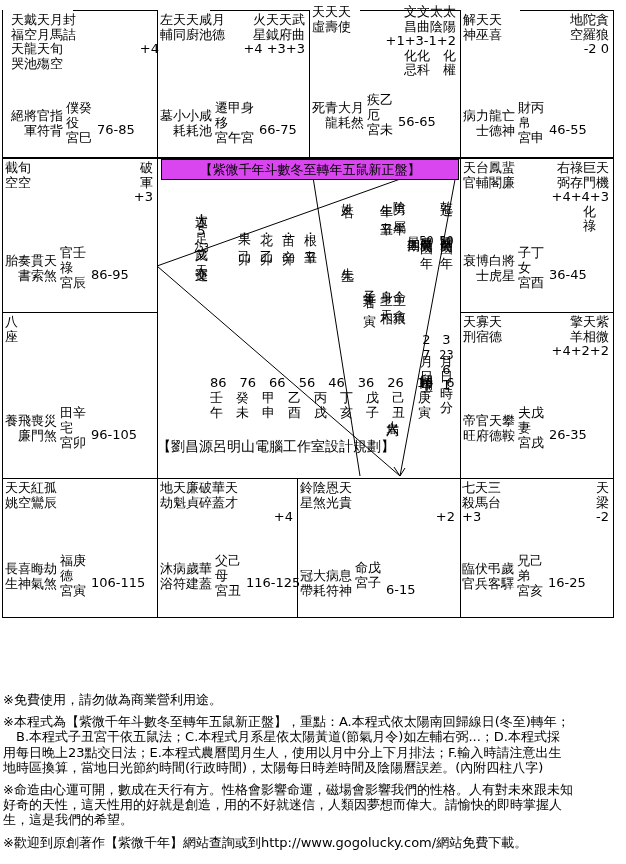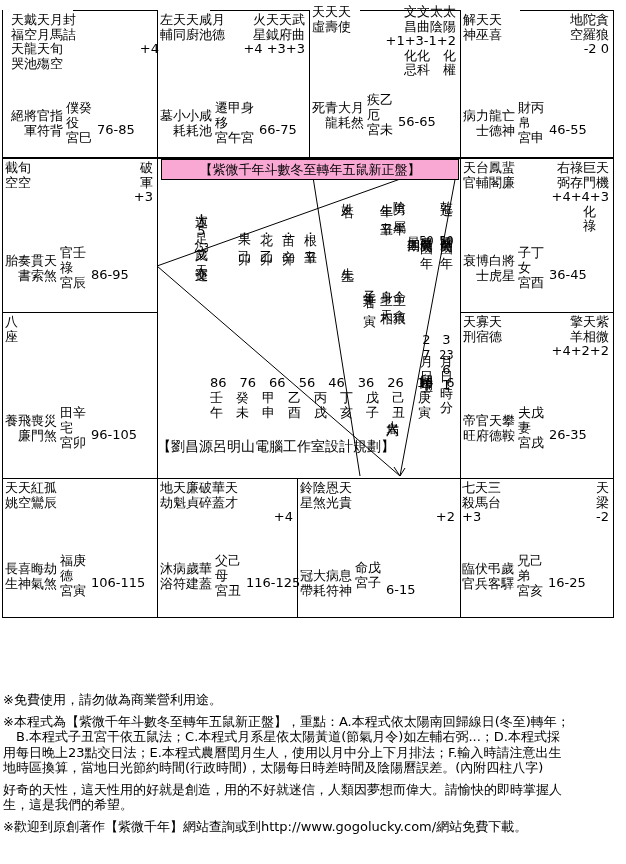--- a/index.html
+++ b/index.html
@@ -8,21 +8,21 @@
   .gline{position:absolute;background:#000;}
   .cell{position:absolute;}
   .sl{position:absolute;top:3px;left:3px;white-space:pre;font-size:13px;line-height:14.5px;}
   .sr{position:absolute;top:3px;right:4px;white-space:pre;font-size:13px;line-height:14.5px;text-align:right;}
   .pfoot{position:absolute;left:3px;white-space:pre;font-size:13px;line-height:15px;}
   .r1 .pfoot{bottom:13px;} .r2 .pfoot{bottom:22px;} .r3 .pfoot{bottom:28px;} .r4 .pfoot{bottom:19px;}
   .gods{display:inline-block;vertical-align:top;margin-top:8px;}
   .palblk{display:inline-block;vertical-align:top;margin-left:3px;}
   .ages{display:inline-block;vertical-align:top;margin-top:22px;margin-left:5px;}
   .tbox{position:absolute;left:161px;top:159px;width:296px;height:19px;border:1px solid #000;
-        background:#f9a8d4;text-align:center;font-size:13px;line-height:19px;white-space:nowrap;}
+        background:#d946ef;text-align:center;font-size:13px;line-height:19px;white-space:nowrap;}
   .center{position:absolute;left:157px;top:158px;width:303px;height:320px;}
   .vcol{position:absolute;writing-mode:vertical-rl;text-orientation:upright;
         font-size:13px;letter-spacing:2px;line-height:13px;white-space:pre;}
   .tcy{text-combine-upright:all;letter-spacing:0;}
   .dec{position:absolute;left:53px;font-size:13px;line-height:15px;white-space:pre;}
   .credit{position:absolute;left:0;top:280px;font-size:14px;white-space:pre;}
   .foot{position:absolute;left:3px;top:692px;width:621px;}
   .fpara{margin:0 0 7px 0;}
   .fline{font-size:13px;line-height:15.2px;white-space:pre;}
   svg.aspect{position:absolute;left:157px;top:158px;pointer-events:none;}
@@ -144,19 +144,20 @@
     <div class="fpara">
       <div class="fline">※免費使用，請勿做為商業營利用途。</div>
     </div>
     <div class="fpara">
       <div class="fline">※本程式為【紫微千年斗數冬至轉年五鼠新正盤】，重點：A.本程式依太陽南回歸線日(冬至)轉年；</div>
       <div class="fline">　B.本程式子丑宮干依五鼠法；C.本程式月系星依太陽黃道(節氣月令)如左輔右弼...；D.本程式採</div>
       <div class="fline">用每日晚上23點交日法；E.本程式農曆閏月生人，使用以月中分上下月排法；F.輸入時請注意出生</div>
       <div class="fline">地時區換算，當地日光節約時間(行政時間)，太陽每日時差時間及陰陽曆誤差。(內附四柱八字)</div>
     </div>
     <div class="fpara">
+      <div class="fline">※命造由心運可開，數成在天行有方。性格會影響命運，磁場會影響我們的性格。人有對未來跟未知</div>
       <div class="fline">好奇的天性，這天性用的好就是創造，用的不好就迷信，人類因夢想而偉大。請愉快的即時掌握人</div>
       <div class="fline">生，這是我們的希望。</div>
     </div>
     <div class="fpara">
       <div class="fline">※歡迎到原創著作【紫微千年】網站查詢或到http://www.gogolucky.com/網站免費下載。</div>
     </div>
   </div>
 
 </body></html>

